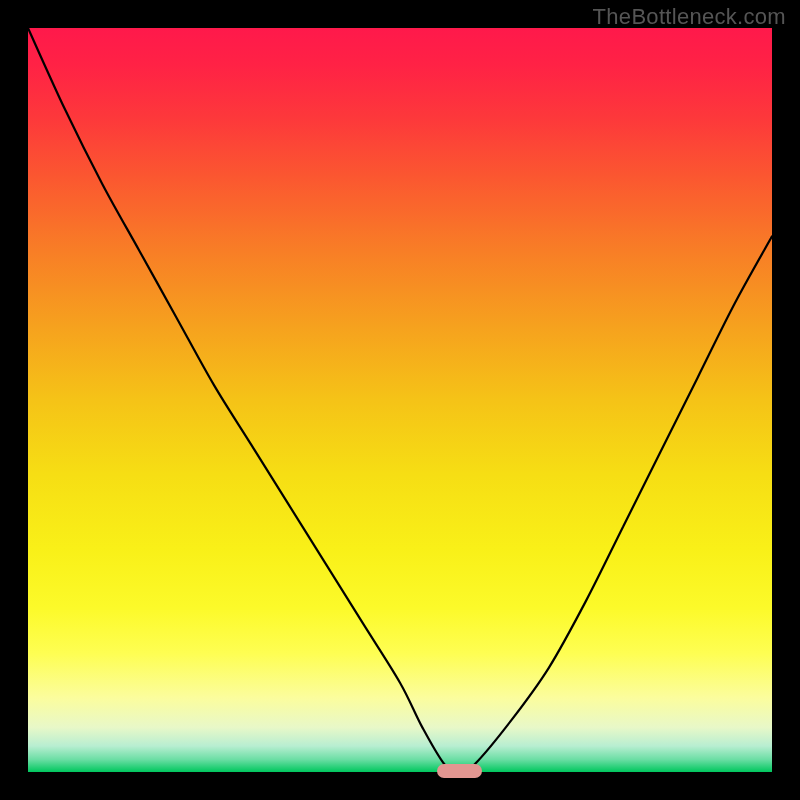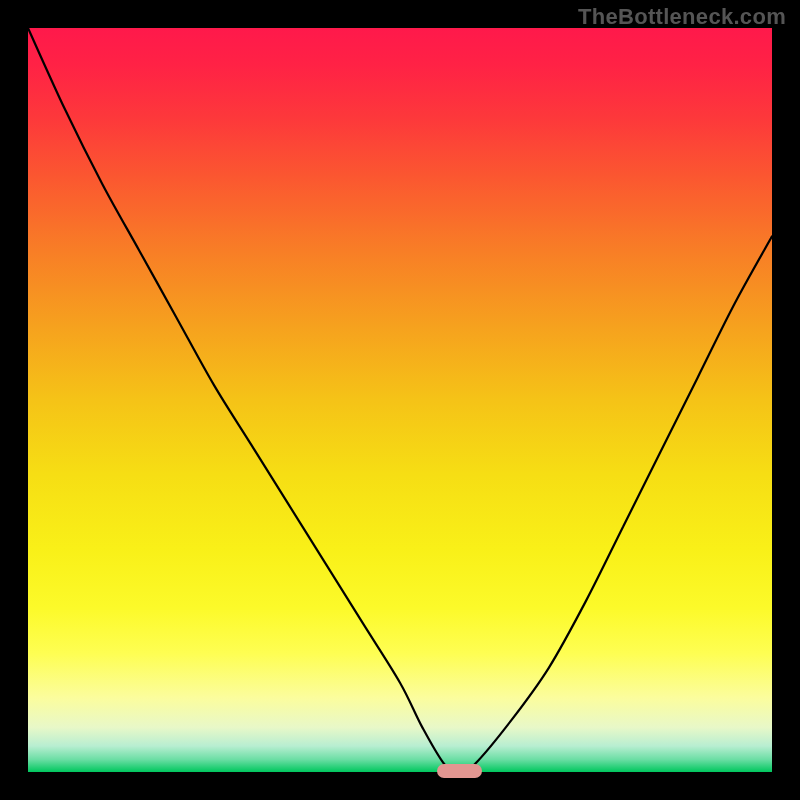--- a/index.html
+++ b/index.html
@@ -16,21 +16,21 @@
     width: 800px;
     height: 800px;
     background: #000000;
   }
   .watermark {
     position: absolute;
     top: 4px;
     right: 14px;
     color: #555555;
     font-size: 22px;
-    font-weight: 700;
+    font-weight: 400;
     letter-spacing: 0.3px;
     z-index: 10;
   }
   .plot-wrap {
     position: absolute;
     left: 28px;
     top: 28px;
     width: 744px;
     height: 744px;
   }

